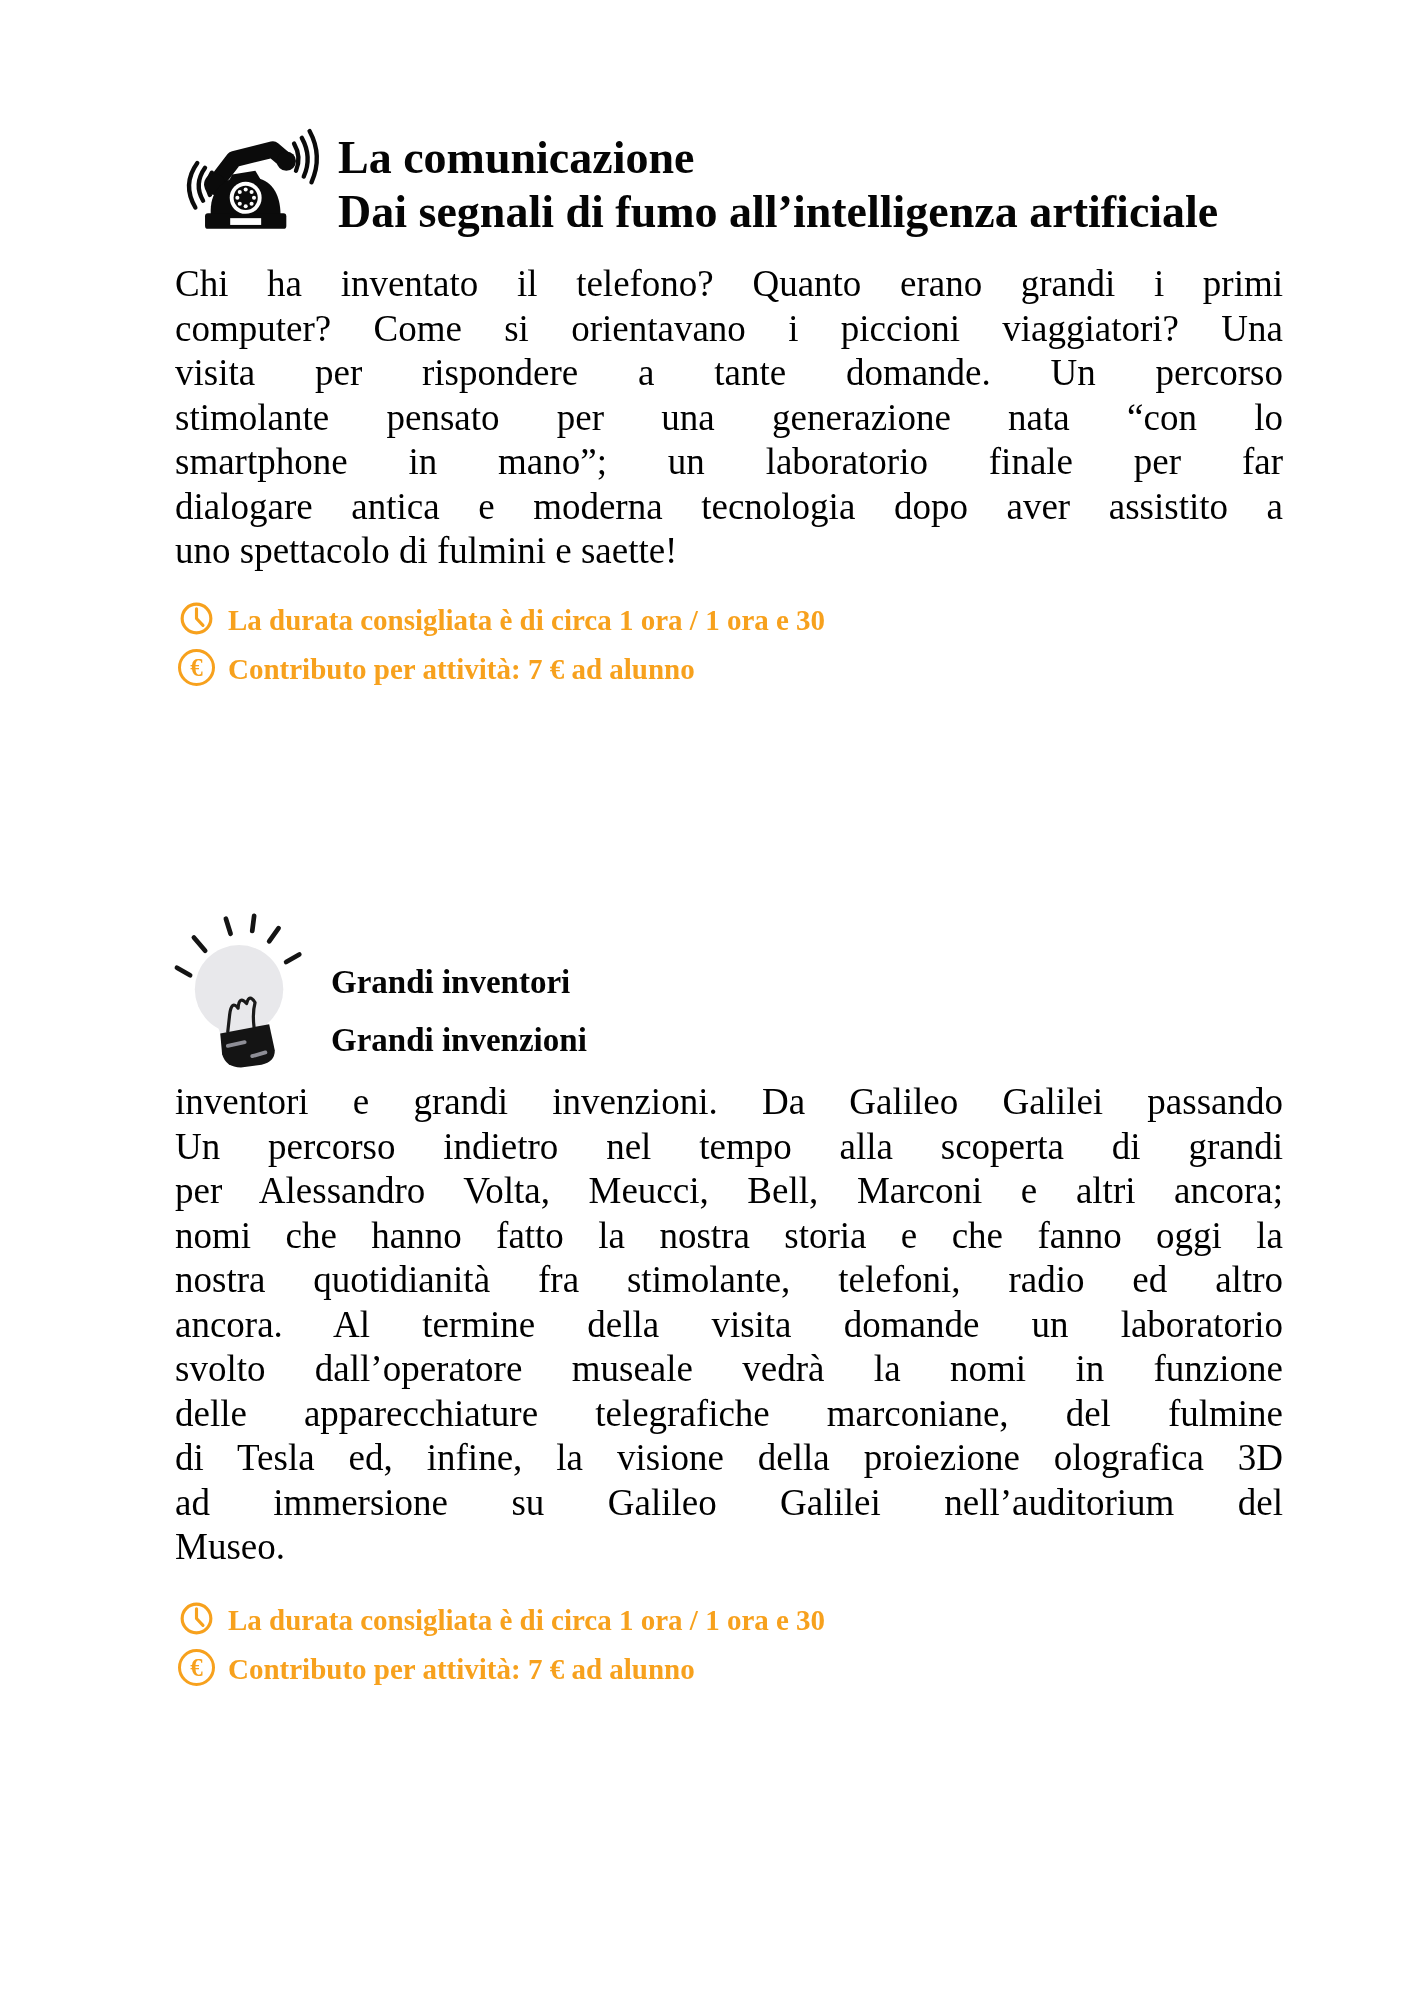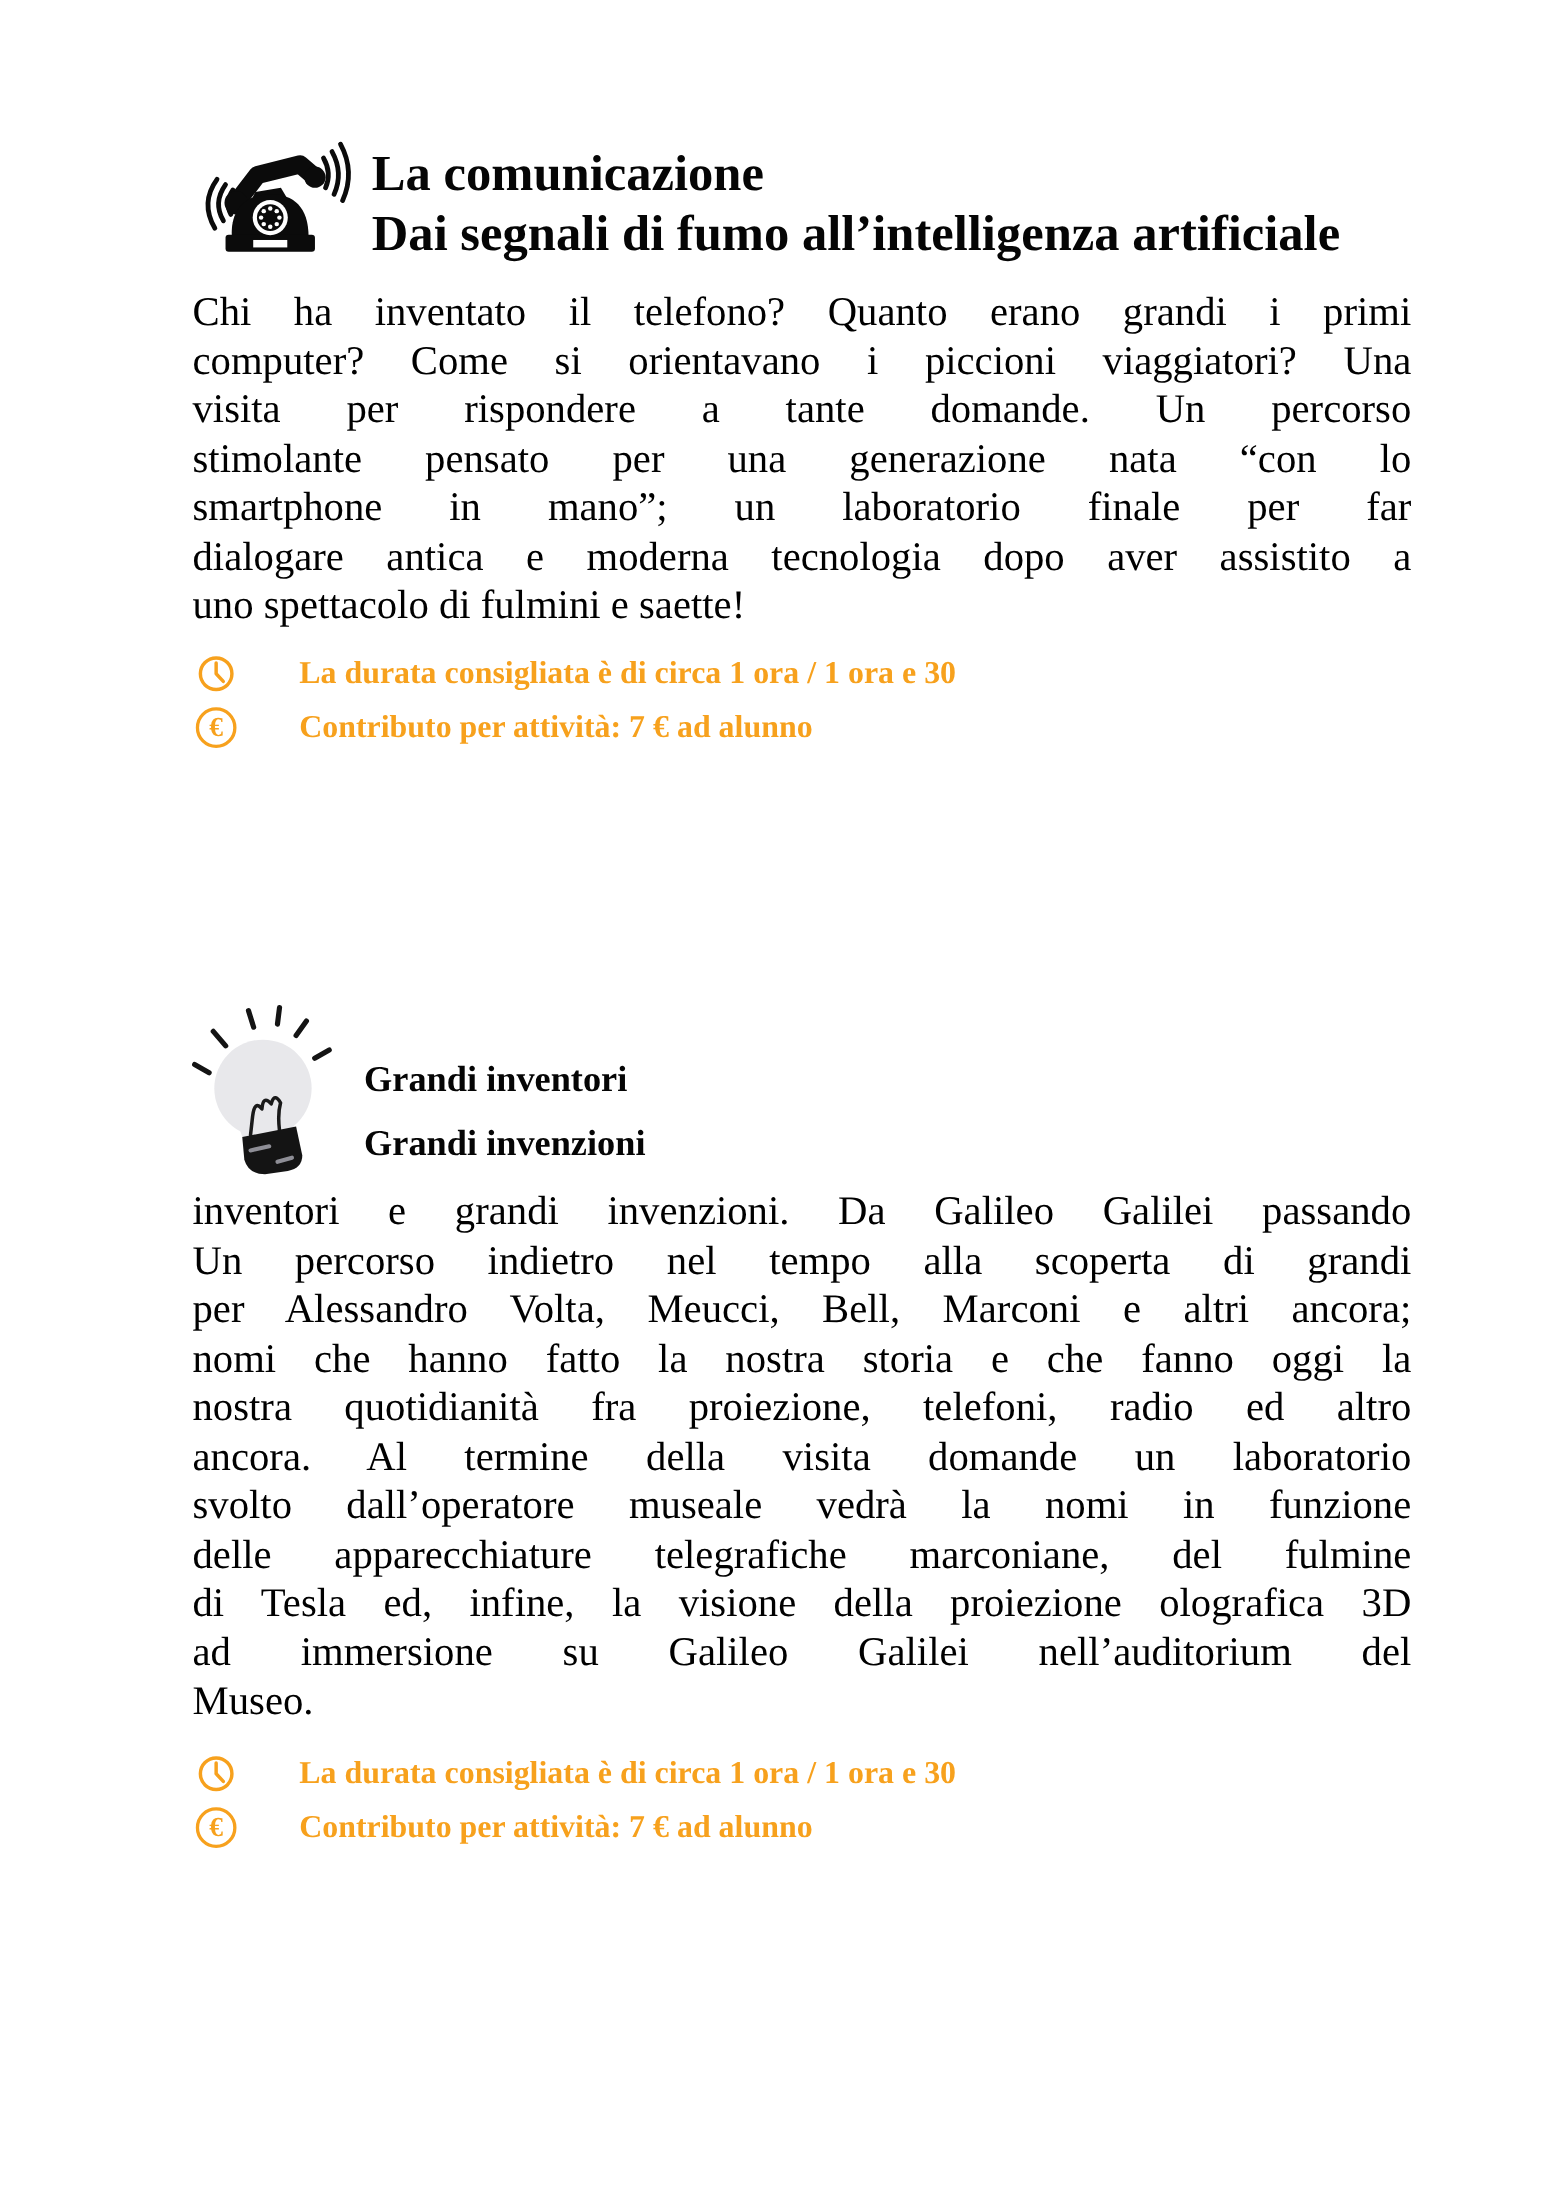--- a/index.html
+++ b/index.html
@@ -27,21 +27,21 @@
   }
   #sec1-body { top:262px; }
   #sec2-body { top:1080px; }
   .tline { text-align:justify; text-align-last:justify; }
   .body-par .tline:last-child { text-align-last:left; }
 
   
   .info-block { left:150px; }
   #sec1-info { top:588px; }
   #sec2-info { top:1588px; }
-  .info-row { display:flex; align-items:center; height:49px;gap:44px; }
+  .info-row { display:flex; align-items:flex-end; height:49px; }
   .info-icon { width:37px; height:37px; flex:none; margin-right:13px; }
   .info-text {
     font-size:29px; font-weight:bold;
     white-space:nowrap;
   }
   .euro-badge {
     box-sizing:border-box;
     width:37px; height:37px; border-radius:50%;
     border:3px solid currentColor;
     display:flex; align-items:center; justify-content:center;
@@ -157,21 +157,21 @@
   <div class="abs sec-title" id="sec2-title">
     <div>Grandi inventori</div>
     <div>Grandi invenzioni</div>
   </div>
 
   <div class="abs body-par" id="sec2-body">
       <div class="tline">inventori e grandi invenzioni. Da Galileo Galilei passando</div>
       <div class="tline">Un percorso indietro nel tempo alla scoperta di grandi</div>
       <div class="tline">per Alessandro Volta, Meucci, Bell, Marconi e altri ancora;</div>
       <div class="tline">nomi che hanno fatto la nostra storia e che fanno oggi la</div>
-      <div class="tline">nostra quotidianità fra proiezione, telefoni, radio ed altro</div>
+      <div class="tline">nostra quotidianità fra stimolante, telefoni, radio ed altro</div>
       <div class="tline">ancora. Al termine della visita domande un laboratorio</div>
       <div class="tline">svolto dall’operatore museale vedrà la nomi in funzione</div>
       <div class="tline">delle apparecchiature telegrafiche marconiane, del fulmine</div>
       <div class="tline">di Tesla ed, infine, la visione della proiezione olografica 3D</div>
       <div class="tline">ad immersione su Galileo Galilei nell’auditorium del</div>
       <div class="tline">Museo.</div>
     </div>
 
   <div class="abs info-block" id="sec2-info">
     <div class="info-row">

